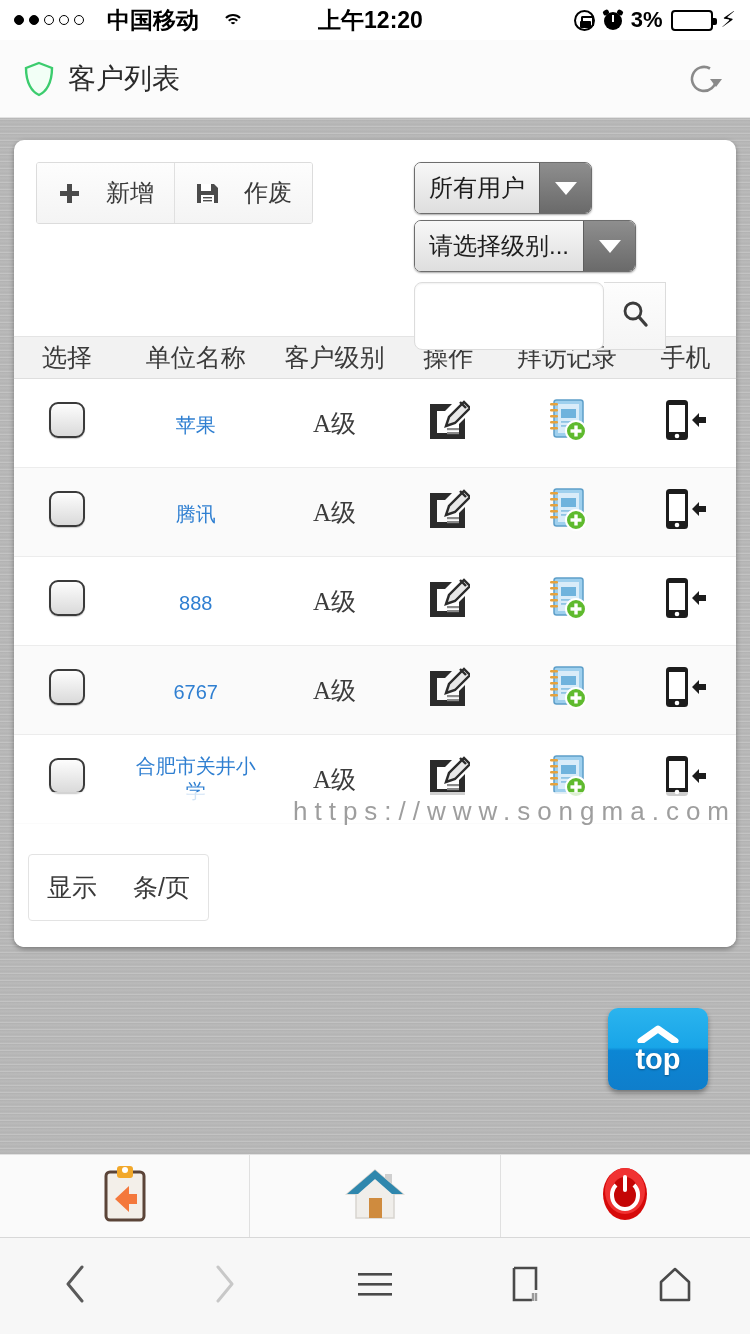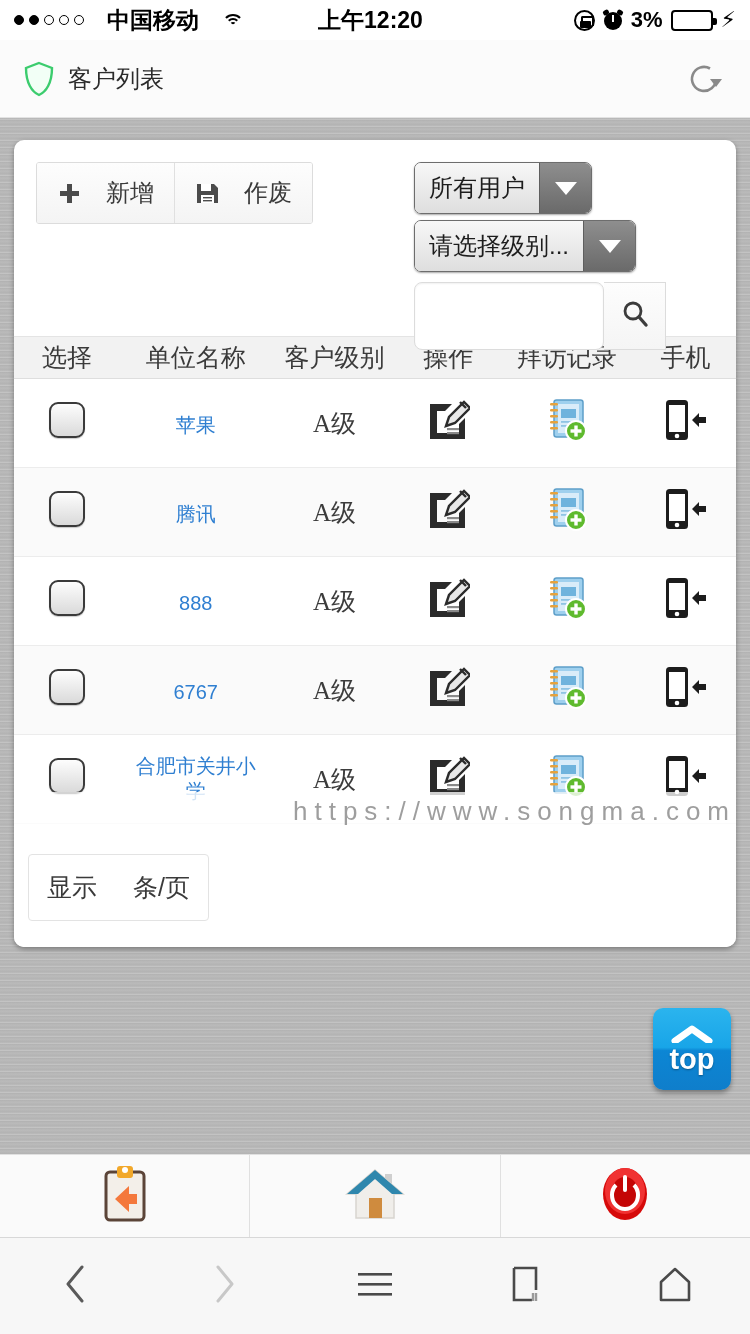--- a/index.html
+++ b/index.html
@@ -89,21 +89,21 @@
   .bolt { font-size:22px; font-weight:bold; line-height:1; }
 
   
   .appbar {
     height:78px; background:#fbfbfb; display:flex; align-items:center;
     padding:0 24px; border-bottom:1px solid #e2e2e2;
   }
   .shield {
     width:30px; height:36px; margin-right:14px; flex:none;
   }
-  .app-title { font-size:24px; color:#2b2b2b; }
+  .app-title { font-size:28px; color:#2b2b2b; }
   .refresh { margin-left:auto; width:44px; height:44px; }
 
   
   .card {
     position:absolute; left:14px; top:140px; width:722px;
     background:#fff; border-radius:10px;
     box-shadow:0 2px 5px rgba(0,0,0,0.35);
     overflow:hidden;
   }
   .card-top { padding:22px 22px 18px 22px; position:relative; min-height:196px; }
@@ -203,21 +203,21 @@
   
   .watermark {
     position:absolute; left:0; right:0; top:652px; text-align:right;
     font-size:26px; letter-spacing:7px; color:#9e9e9e;
     background:rgba(255,255,255,0.78); padding:4px 0;
     pointer-events:none; z-index:5;
   }
 
   
   .topbtn {
-    position:absolute; right:19px; top:1008px; width:78px; height:82px;
+    position:absolute; right:42px; top:1008px; width:100px; height:82px;
     border-radius:10px;
     background:linear-gradient(#2bb4ee 0%,#18a5e8 48%,#0c86d4 52%,#0f7ecb 100%);
     box-shadow:0 3px 5px rgba(0,0,0,0.35);
     display:flex; flex-direction:column; align-items:center;
     justify-content:center; gap:2px;
   }
   .topbtn .chev { width:42px; height:18px; }
   .topbtn .tw { color:#fff; font-size:29px; font-weight:bold;
     text-shadow:0 1px 2px rgba(0,0,0,0.35); line-height:1; }
 

